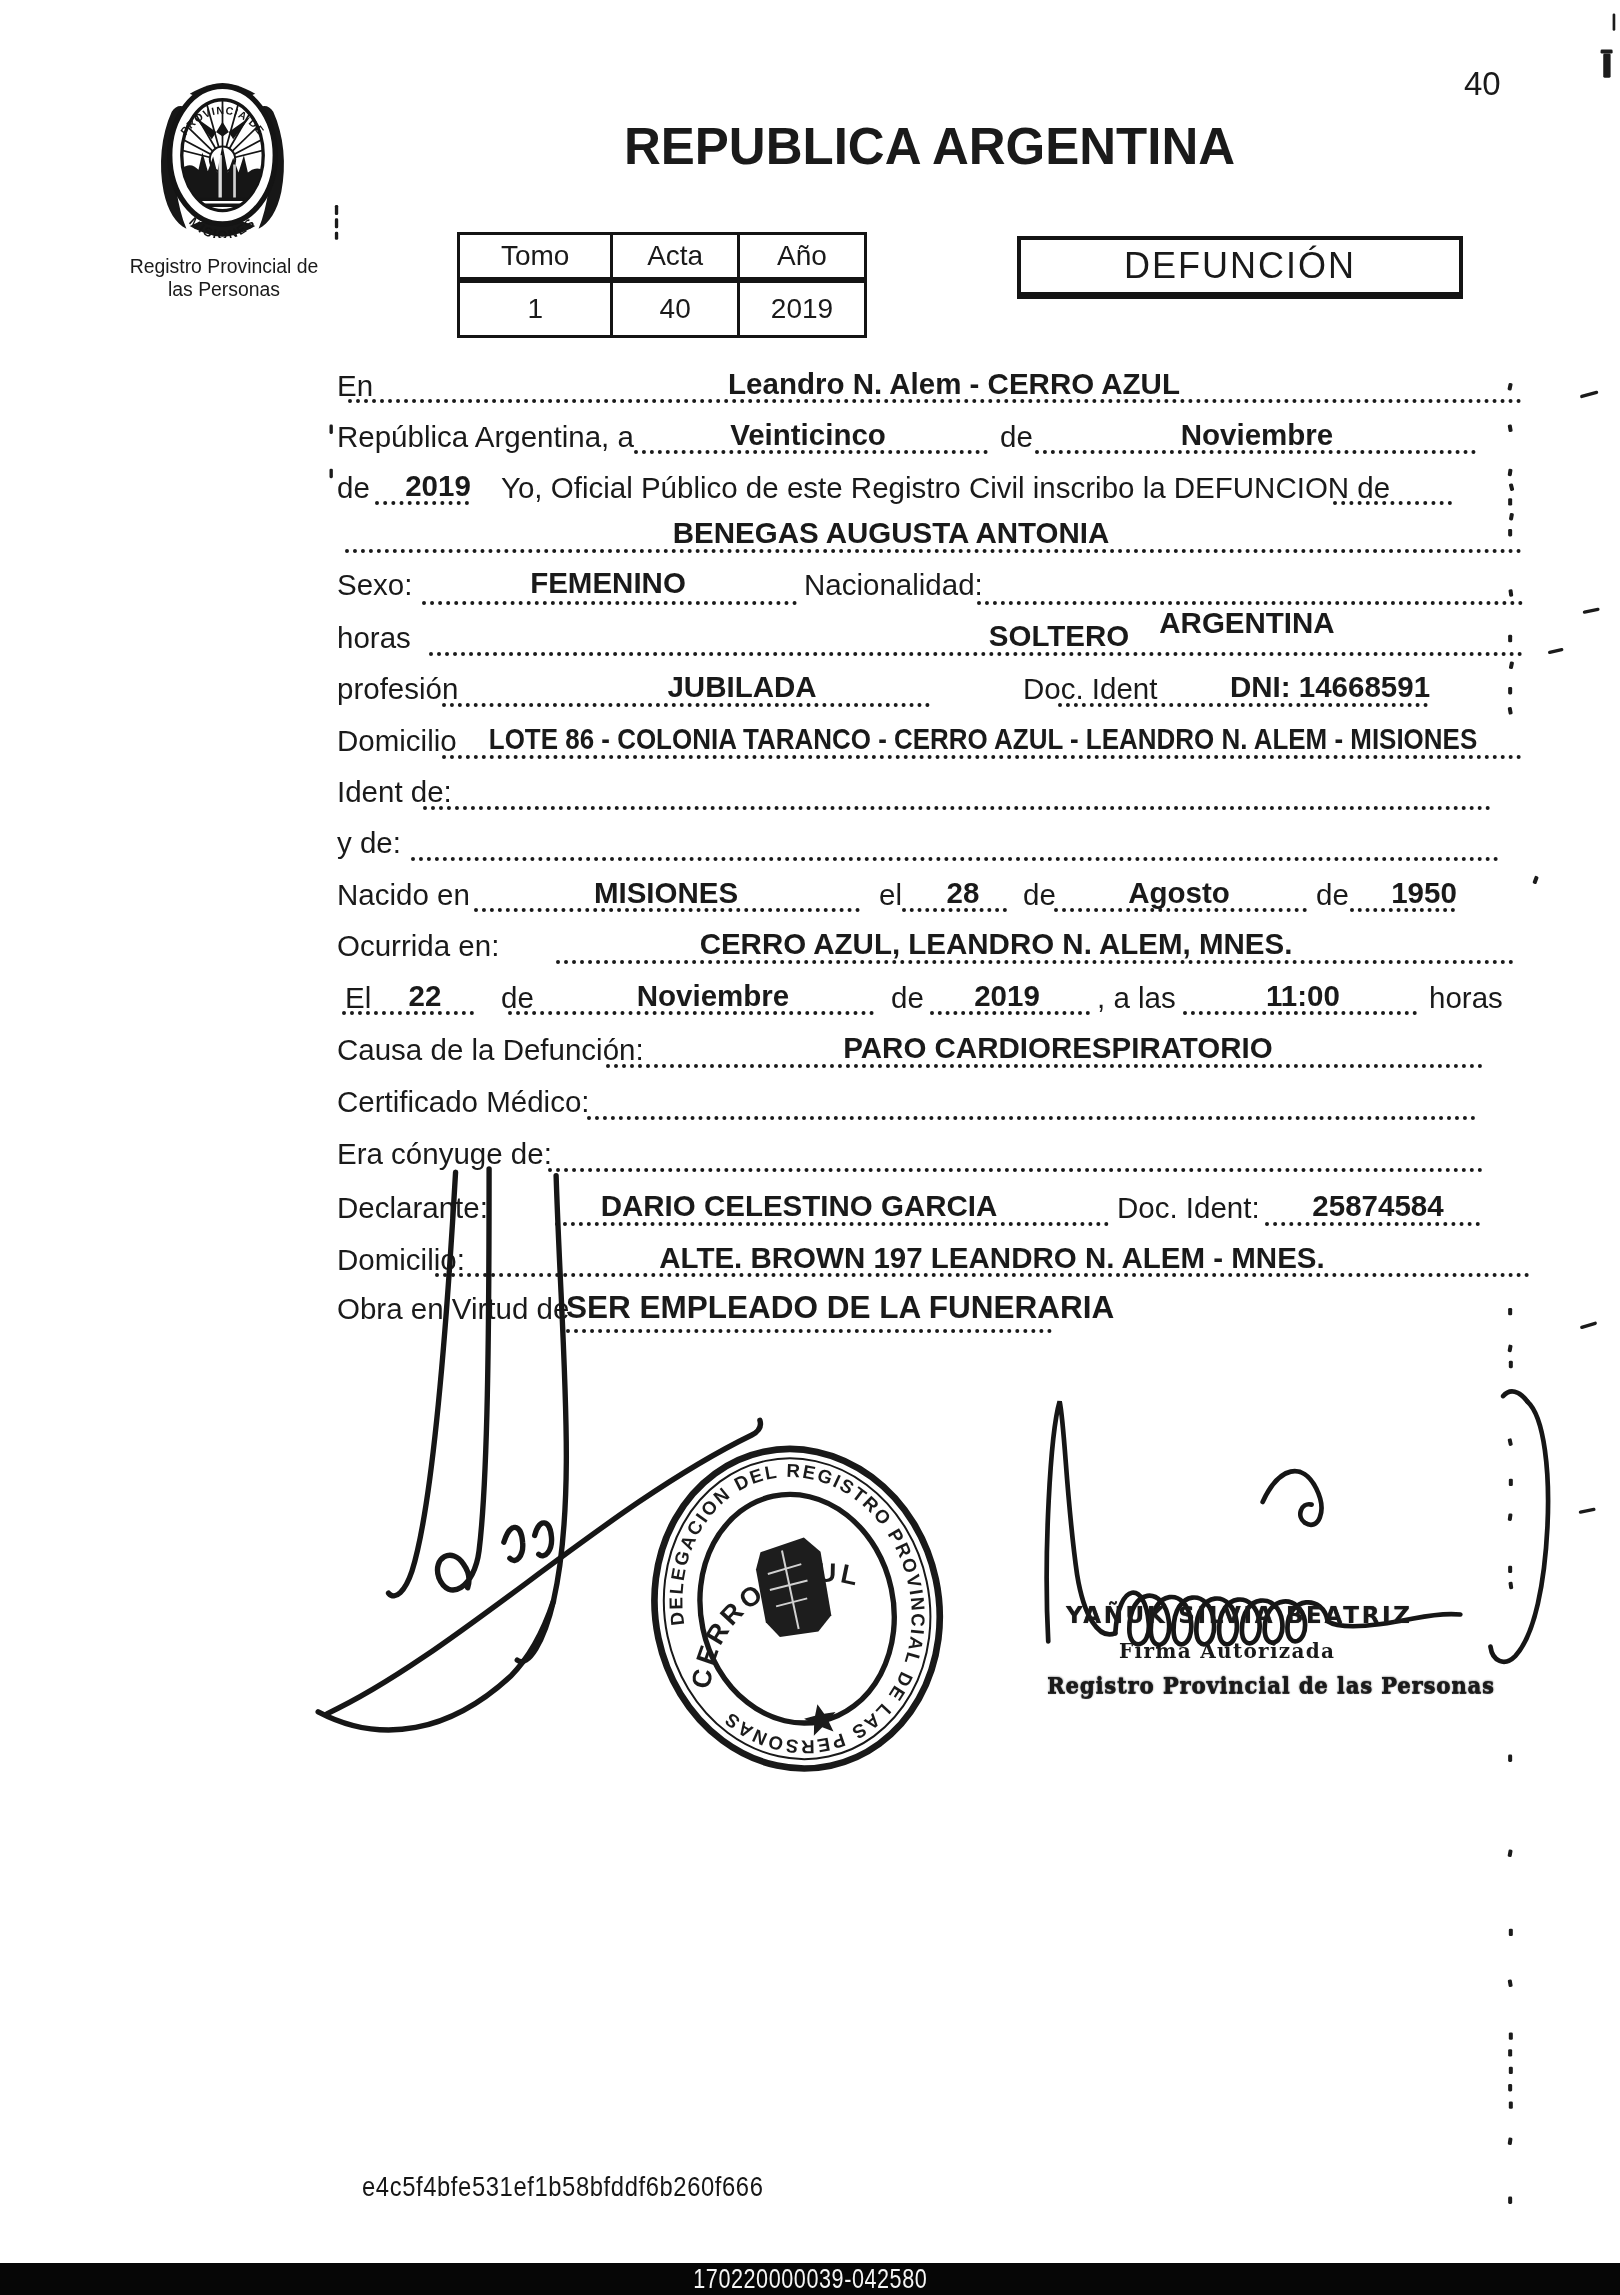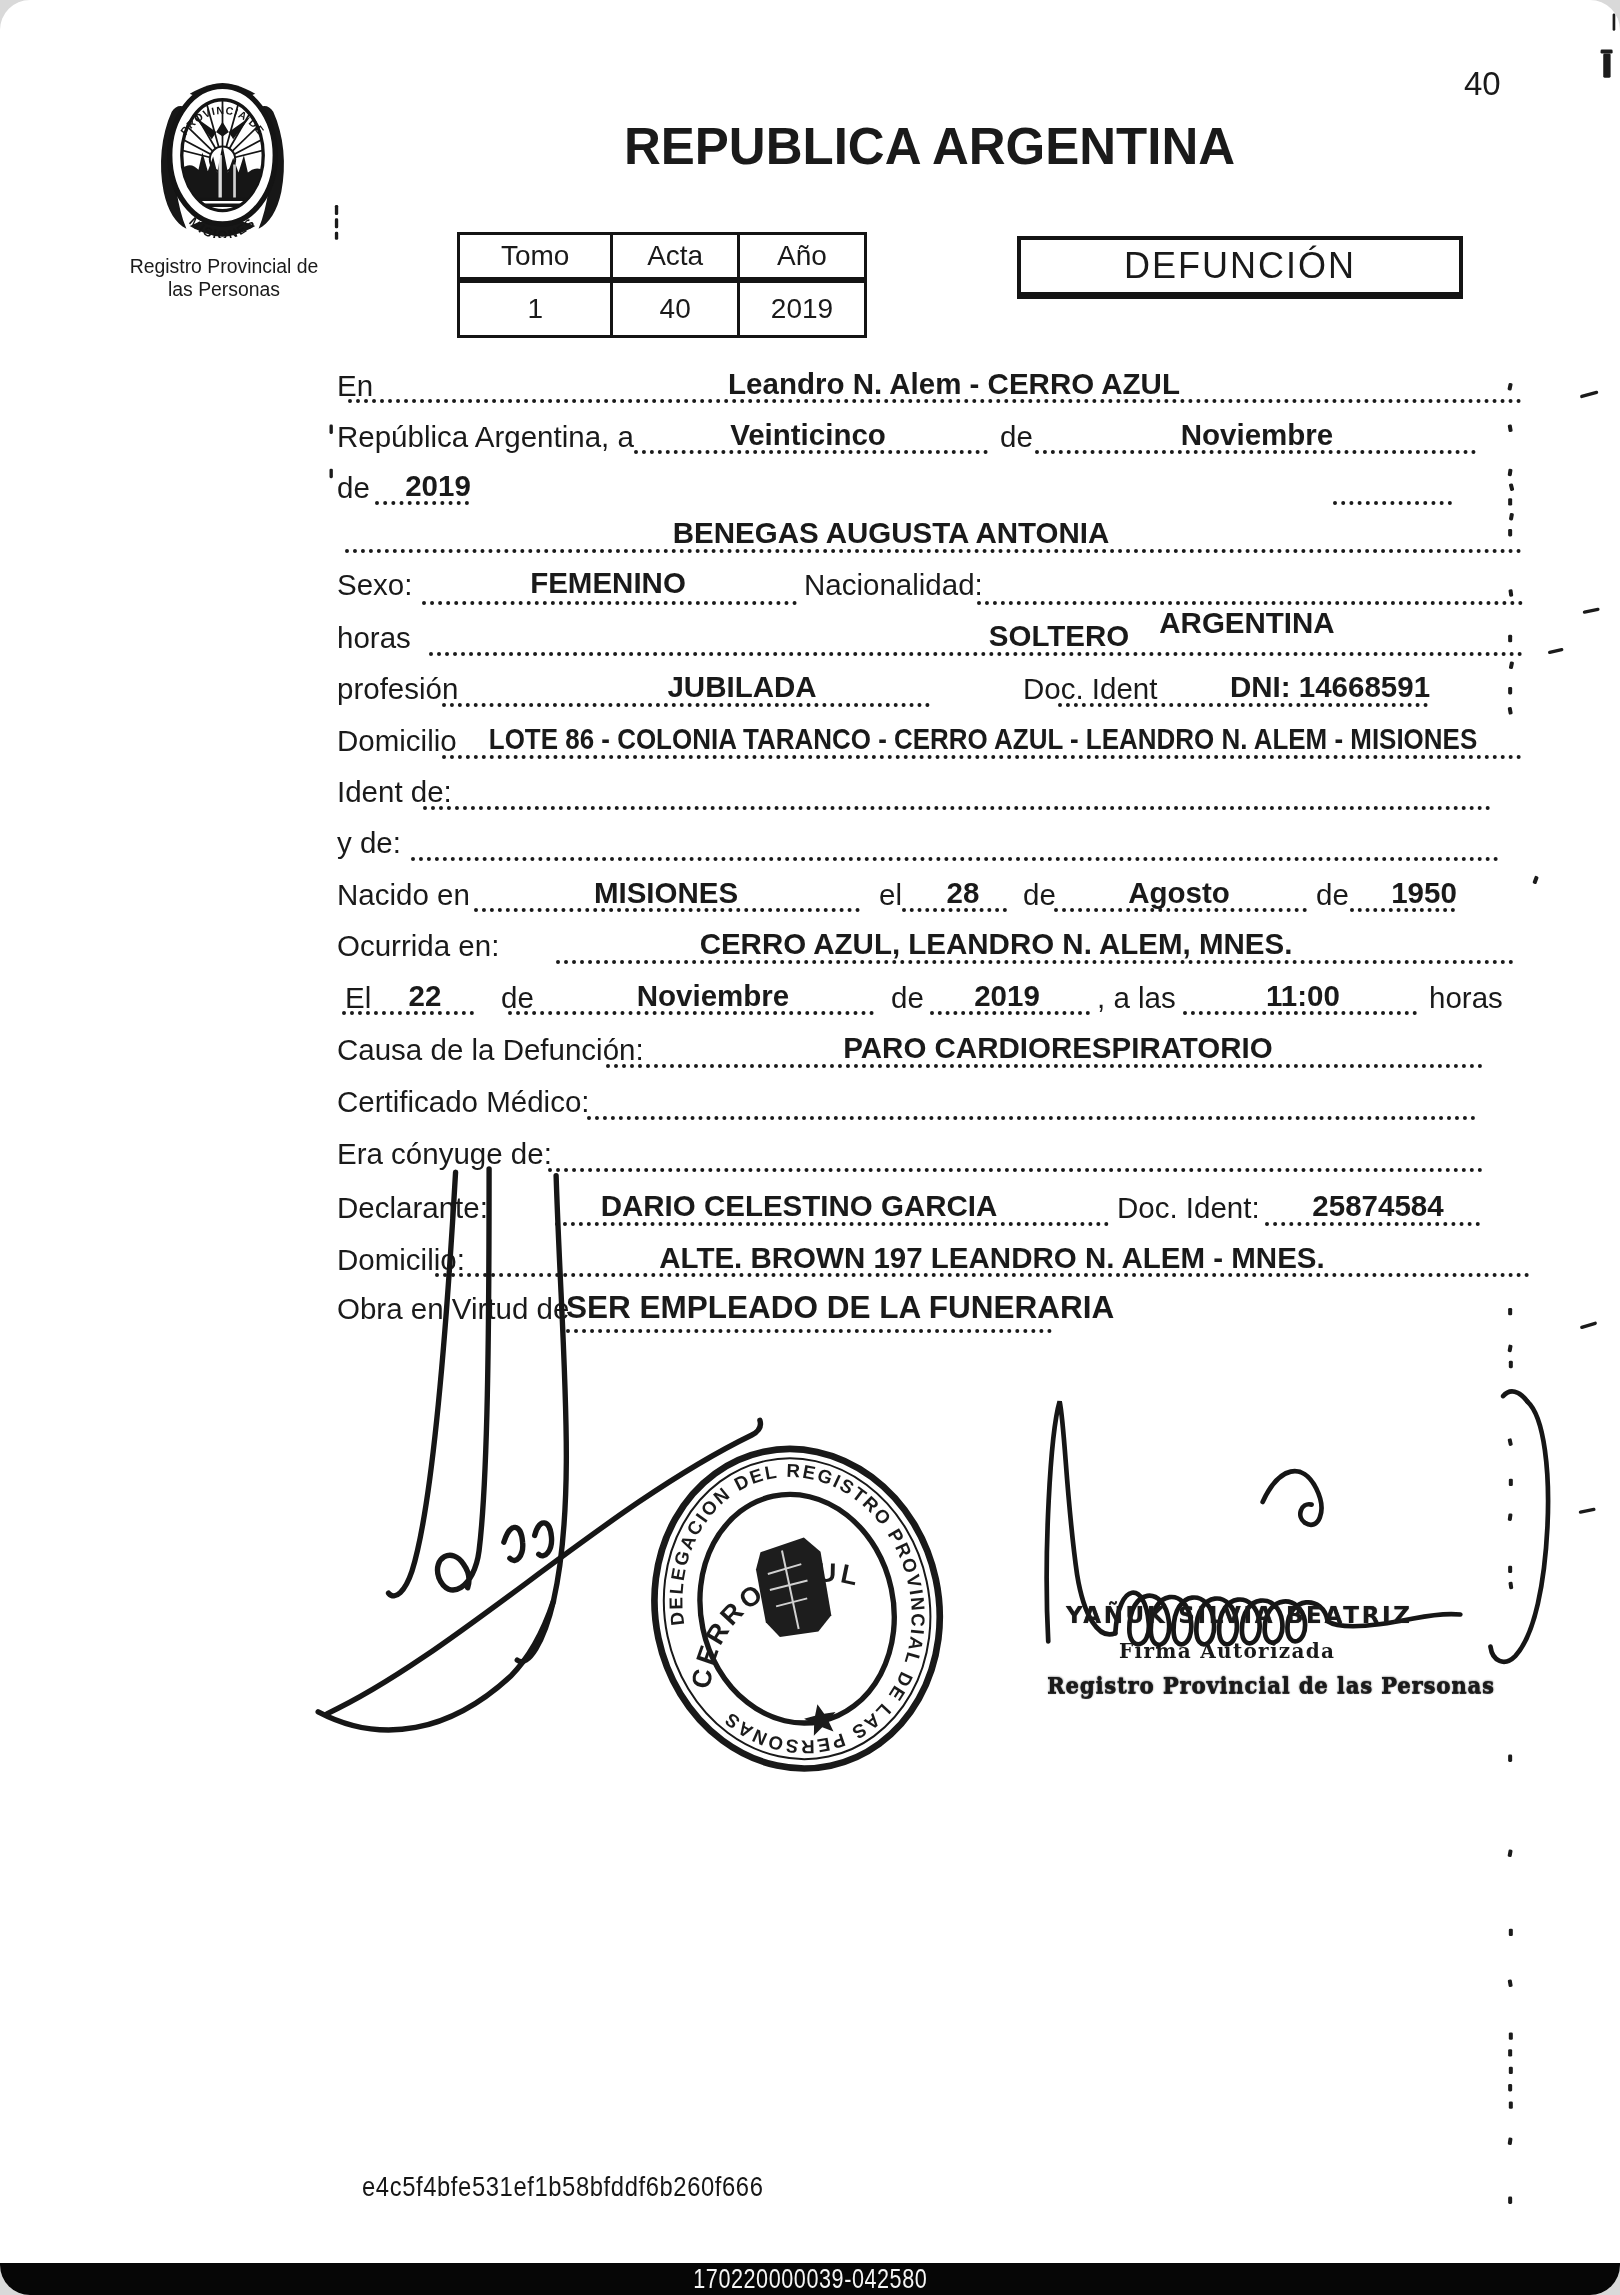--- a/index.html
+++ b/index.html
@@ -2,21 +2,21 @@
 <html style="font-size:10.7px"><head>
 <meta charset="utf-8">
 <style>
   :root{
     --ink:#1a1a1a;
     --ink-soft:#222;
   }
   html,body{margin:0;padding:0;background:#d9d9d9;}
   .page{
     position:relative;width:1620px;height:2295px;background:#ffffff;
-    font-family:"Liberation Sans",sans-serif;color:var(--ink);overflow:hidden;border-radius:30px;
+    font-family:"Liberation Sans",sans-serif;color:var(--ink);overflow:hidden;
   }
   .abs{position:absolute;}
   .lbl{font:400 29.5px/1.1 "Liberation Sans",sans-serif;color:var(--ink);white-space:nowrap;}
   .val{font:700 29.5px/1.1 "Liberation Sans",sans-serif;color:var(--ink);white-space:nowrap;}
   .ctr{transform:translateX(-50%);}
   .cond{transform:translateX(-50%) scaleX(.88);}
   .dot{position:absolute;height:0;border-bottom:4.7px dotted var(--ink);}
   .title{font:700 51px/1 "Liberation Sans",sans-serif;letter-spacing:0;white-space:nowrap;}
   .orgname{font:400 19.4px/1.2 "Liberation Sans",sans-serif;text-align:center;white-space:nowrap;}
   .pagenum{font:400 33px/1 "Liberation Sans",sans-serif;}
@@ -132,20 +132,21 @@
 
   <div class="abs lbl" style="left:337px;top:421px;">República Argentina, a</div>
   <div class="abs val ctr" style="left:808px;top:419px;">Veinticinco</div>
   <div class="abs lbl" style="left:1000px;top:421px;">de</div>
   <div class="abs val ctr" style="left:1257px;top:419px;">Noviembre</div>
   <div class="dot" style="left:634px;top:450px;width:354px;"></div>
   <div class="dot" style="left:1035px;top:450px;width:441px;"></div>
 
   <div class="abs lbl" style="left:337px;top:472px;">de</div>
   <div class="abs val ctr" style="left:438px;top:470px;">2019</div>
+  <div class="abs lbl" style="left:501px;top:472px;">Yo, Oficial Público de este Registro Civil inscribo la DEFUNCION de</div>
   <div class="dot" style="left:375px;top:501px;width:94px;"></div>
   <div class="dot" style="left:1333px;top:501px;width:119px;"></div>
 
   <div class="abs val ctr" style="left:891px;top:517px;">BENEGAS AUGUSTA ANTONIA</div>
   <div class="dot" style="left:345px;top:549px;width:1177px;"></div>
 
   <div class="abs lbl" style="left:337px;top:569px;">Sexo:</div>
   <div class="abs val ctr" style="left:608px;top:567px;">FEMENINO</div>
   <div class="abs lbl" style="left:804px;top:569px;">Nacionalidad:</div>
   <div class="abs val ctr" style="left:1247px;top:567px;margin-top:40px;">ARGENTINA</div>

